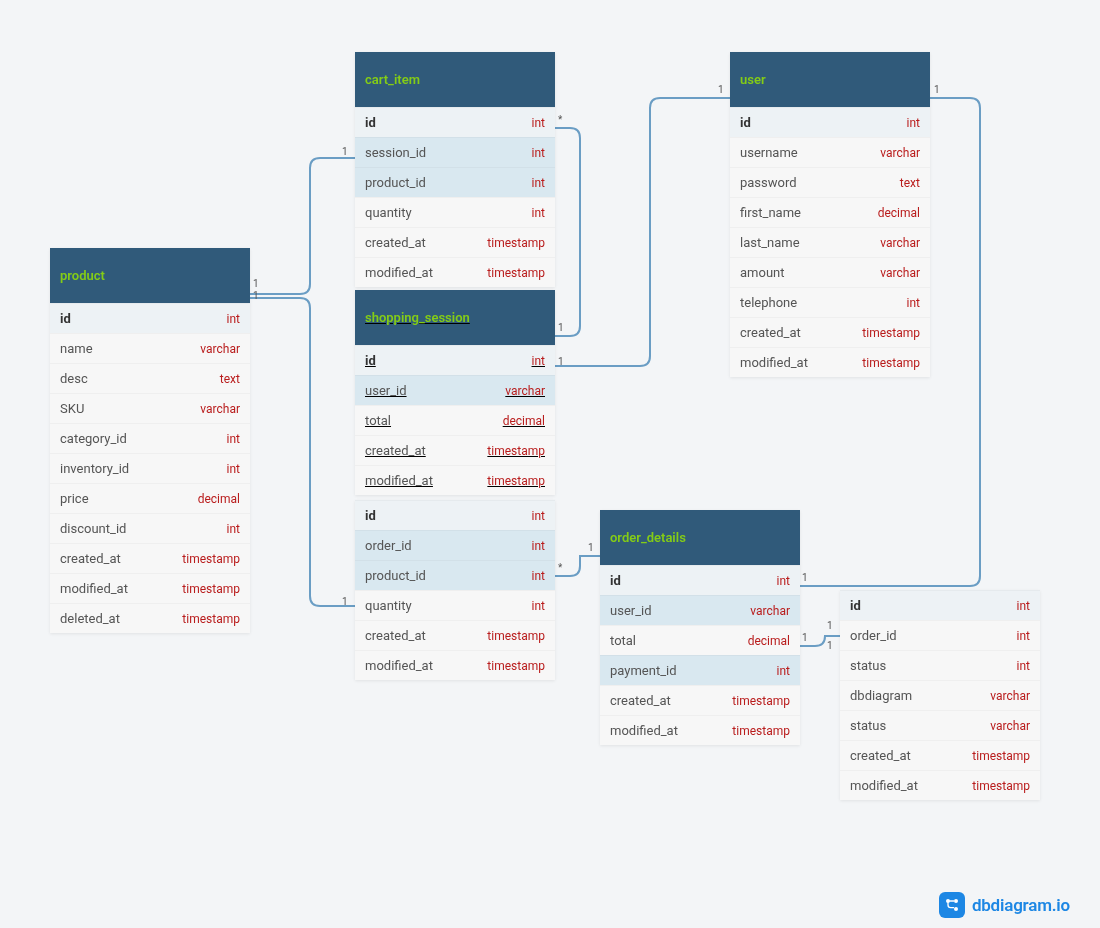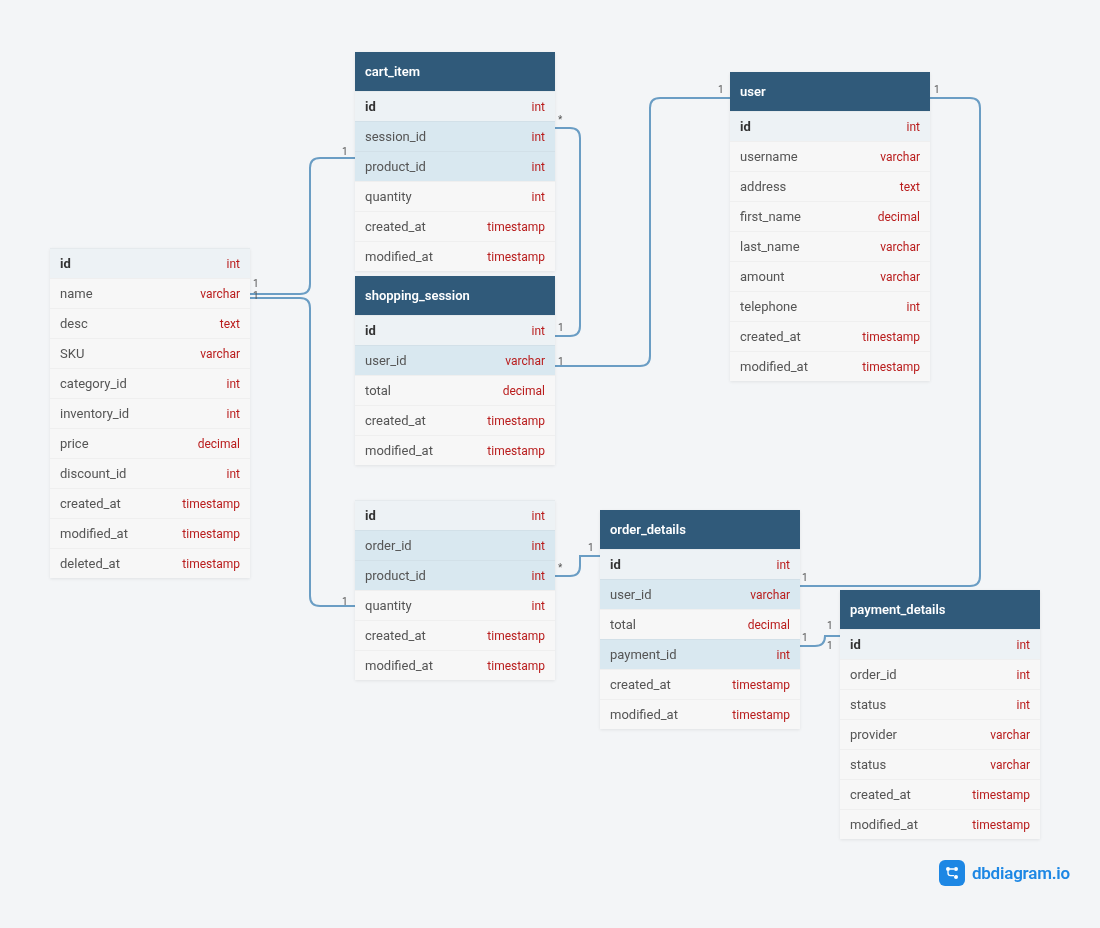--- a/index.html
+++ b/index.html
@@ -20,23 +20,23 @@
   }
   .table {
     position: absolute;
     background: #f7f7f7;
     box-shadow: 0 1px 3px rgba(0,0,0,0.08);
     width: 200px;
     font-size: 13px;
   }
   .table-header {
     background: #305a7a;
-    color: #ffffff;
+    color: #84cc16;
     font-weight: 600;
-    padding: 12px 10px;
+    padding: 20px 10px;
     font-size: 13px;
   }
   .row {
     display: flex;
     justify-content: space-between;
     align-items: center;
     padding: 7px 10px;
     border-top: 1px solid rgba(0,0,0,0.03);
     height: 30px;
   }
@@ -53,21 +53,21 @@
   }
   .cardinality {
     position: absolute;
     font-size: 10px;
     color: #555;
     background: transparent;
   }
   .logo {
     position: absolute;
     right: 30px;
-    bottom: 42px;
+    bottom: 10px;
     display: flex;
     align-items: center;
     gap: 7px;
   }
   .logo-icon {
     width: 26px;
     height: 26px;
     background: #1d87e4;
     border-radius: 6px;
     position: relative;
@@ -116,20 +116,21 @@
 <div class="cardinality" style="left:588px; top:542px;">1</div>
 <div class="cardinality" style="left:718px; top:84px;">1</div>
 <div class="cardinality" style="left:934px; top:84px;">1</div>
 <div class="cardinality" style="left:802px; top:572px;">1</div>
 <div class="cardinality" style="left:802px; top:632px;">1</div>
 <div class="cardinality" style="left:827px; top:620px;">1</div>
 <div class="cardinality" style="left:827px; top:640px;">1</div>
 
 <div id="tables-container">
     <div class="table" style="left: 50px; top: 248px;">
+      <div class="table-header">product</div>
       <div class="row pk">
         <span class="col-name">id</span>
         <span class="col-type">int</span>
       </div>
       <div class="row">
         <span class="col-name">name</span>
         <span class="col-type">varchar</span>
       </div>
       <div class="row">
         <span class="col-name">desc</span>
@@ -188,21 +189,21 @@
       </div>
       <div class="row">
         <span class="col-name">created_at</span>
         <span class="col-type">timestamp</span>
       </div>
       <div class="row">
         <span class="col-name">modified_at</span>
         <span class="col-type">timestamp</span>
       </div>
     </div>
-    <div class="table" style="left: 355px; top: 276px;">
+    <div class="table" style="left: 355px; top: 290px; text-decoration: underline;">
       <div class="table-header">shopping_session</div>
       <div class="row pk">
         <span class="col-name">id</span>
         <span class="col-type">int</span>
       </div>
       <div class="row fk">
         <span class="col-name">user_id</span>
         <span class="col-type">varchar</span>
       </div>
       <div class="row">
@@ -237,32 +238,32 @@
       </div>
       <div class="row">
         <span class="col-name">created_at</span>
         <span class="col-type">timestamp</span>
       </div>
       <div class="row">
         <span class="col-name">modified_at</span>
         <span class="col-type">timestamp</span>
       </div>
     </div>
-    <div class="table" style="left: 730px; top: 52px; margin-top: 20px;">
+    <div class="table" style="left: 730px; top: 52px;">
       <div class="table-header">user</div>
       <div class="row pk">
         <span class="col-name">id</span>
         <span class="col-type">int</span>
       </div>
       <div class="row">
         <span class="col-name">username</span>
         <span class="col-type">varchar</span>
       </div>
       <div class="row">
-        <span class="col-name">address</span>
+        <span class="col-name">password</span>
         <span class="col-type">text</span>
       </div>
       <div class="row">
         <span class="col-name">first_name</span>
         <span class="col-type">decimal</span>
       </div>
       <div class="row">
         <span class="col-name">last_name</span>
         <span class="col-type">varchar</span>
       </div>
@@ -304,35 +305,34 @@
       <div class="row">
         <span class="col-name">created_at</span>
         <span class="col-type">timestamp</span>
       </div>
       <div class="row">
         <span class="col-name">modified_at</span>
         <span class="col-type">timestamp</span>
       </div>
     </div>
     <div class="table" style="left: 840px; top: 590px;">
-      <div class="table-header">payment_details</div>
       <div class="row pk">
         <span class="col-name">id</span>
         <span class="col-type">int</span>
       </div>
       <div class="row">
         <span class="col-name">order_id</span>
         <span class="col-type">int</span>
       </div>
       <div class="row">
         <span class="col-name">status</span>
         <span class="col-type">int</span>
       </div>
       <div class="row">
-        <span class="col-name">provider</span>
+        <span class="col-name">dbdiagram</span>
         <span class="col-type">varchar</span>
       </div>
       <div class="row">
         <span class="col-name">status</span>
         <span class="col-type">varchar</span>
       </div>
       <div class="row">
         <span class="col-name">created_at</span>
         <span class="col-type">timestamp</span>
       </div>

